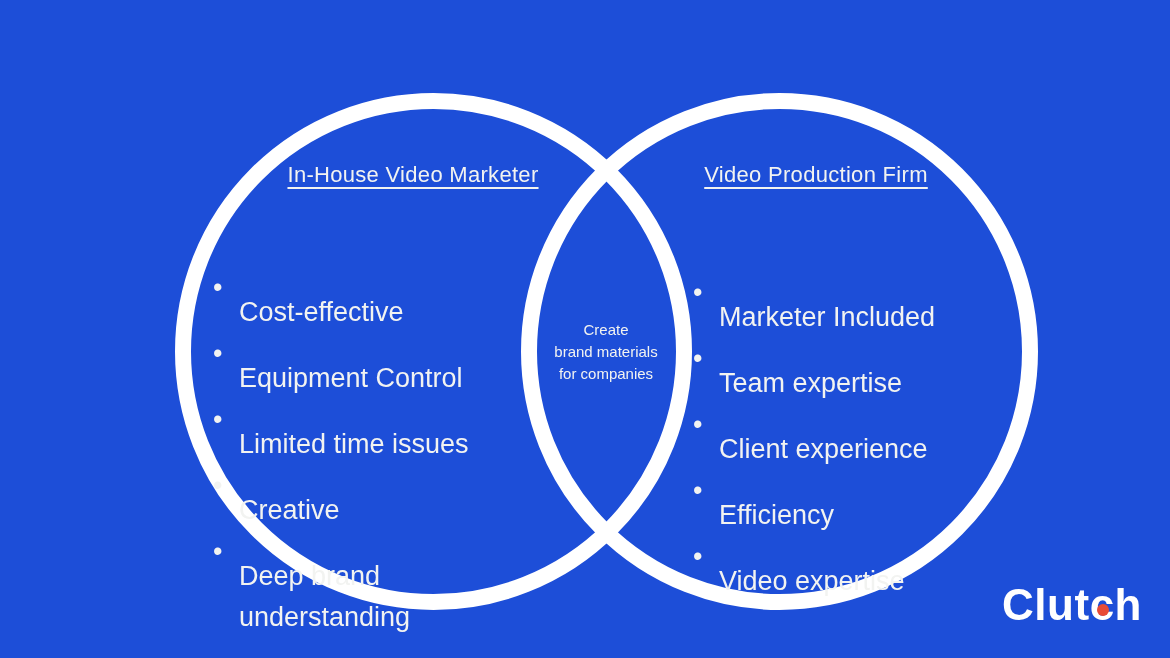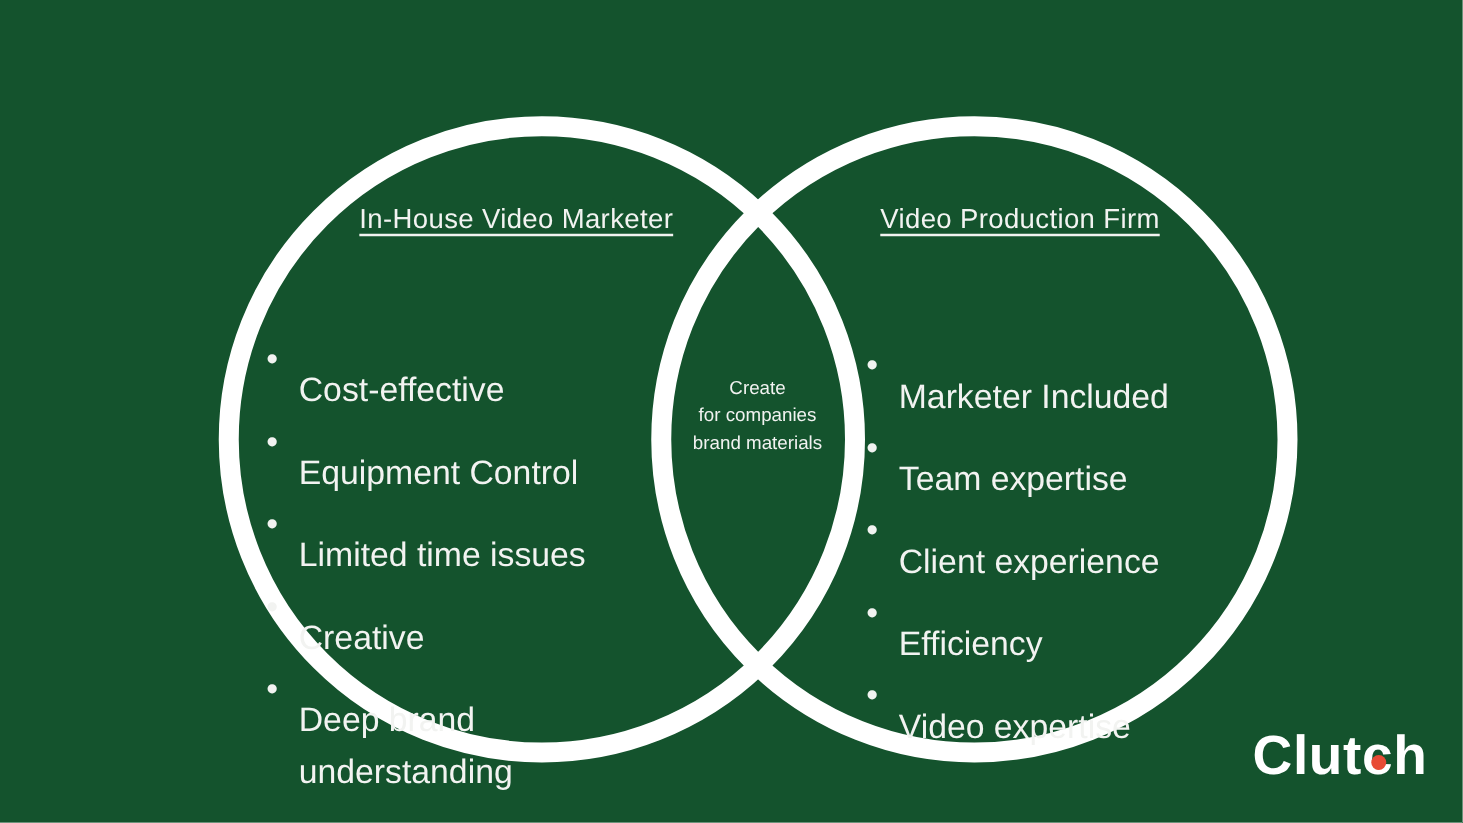--- a/index.html
+++ b/index.html
@@ -60,21 +60,21 @@
     text-align: left;
   }
   .item-text {
     flex: 1 1 auto;
     margin-top: 25px;
   }
 
   .intersection-text {
     position: absolute;
     left: 516px;
-    top: 300px;
+    top: 319px;
     width: 180px;
     text-align: center;
     font-size: 15px;
     line-height: 22px;
   }
 
   .logo {
     position: absolute;
     right: 28px;
     top: 580px;
@@ -94,21 +94,21 @@
     top: 60%;
     width: 12px;
     height: 12px;
     border-radius: 50%;
     transform: translate(-50%, -50%);
   }
 </style>
 </head>
 <body>
 
-<div class="canvas" style="background: #14532d; color: rgb(242, 243, 241);">
+<div class="canvas" style="background: #1d4ed8; color: rgb(242, 243, 241); text-decoration: underline;">
 
   <div class="circle left" style="border-color: rgb(255, 255, 255);"></div>
   <div class="circle right" style="border-color: rgb(255, 255, 255);"></div>
 
   <div class="circle-title left">In-House Video Marketer</div>
 
   <div class="circle-title right">Video Production Firm</div>
 
   <ul class="venn-list left">
     <li>
@@ -151,21 +151,21 @@
       <span class="item-text">Efficiency</span>
     </li>
     <li>
       <span class="bullet">•</span>
       <span class="item-text">Video expertise</span>
     </li>
   </ul>
 
   <div class="intersection-text">
     <div>Create</div>
+    <div>brand materials</div>
     <div>for companies</div>
-    <div>brand materials</div>
   </div>
 
   <div class="logo">
     <span>Clut</span><span class="c-dot"><span>c</span><span class="dot" style="background: rgb(232, 75, 53);"></span></span><span>h</span>
   </div>
 
 </div>
 
 </body></html>

